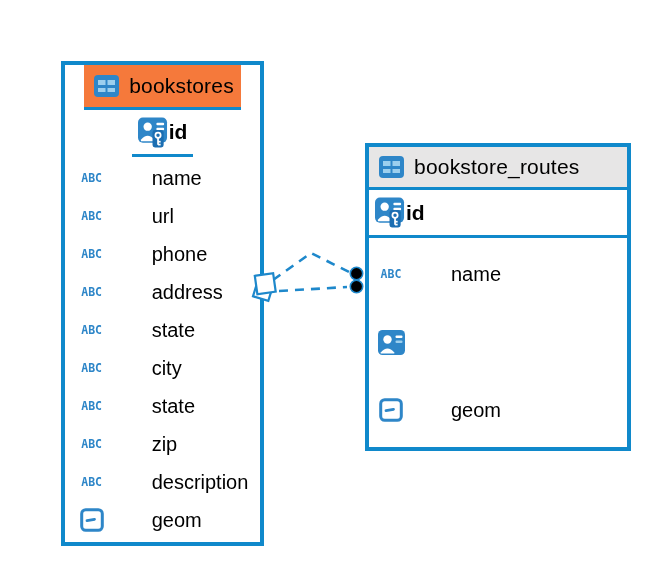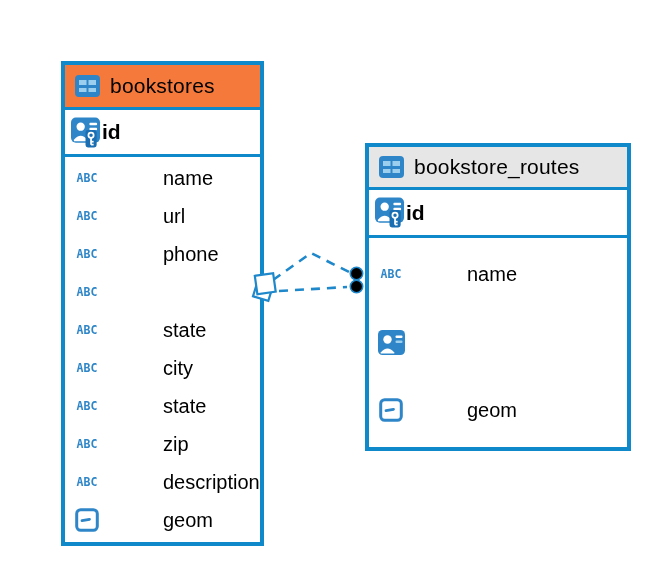--- a/index.html
+++ b/index.html
@@ -4,38 +4,38 @@
 <style>
   html,body{margin:0;padding:0;background:#fff;}
   .canvas{
     position:relative;width:654px;height:570px;background:#fff;overflow:hidden;
     font-family:"Liberation Sans","DejaVu Sans",sans-serif;color:var(--text,#000);
   }
   .erd-table{
     position:absolute;display:flex;flex-direction:column;
     border:4px solid var(--table-border);background:#fff;box-sizing:border-box;
   }
-  .t-bookstores{left:61px;top:61px;width:203px;height:485px;}
+  .t-bookstores{left:61px;top:61px;width:203px;height:485px;align-items:center;}
   .t-routes{left:365px;top:143px;width:266px;height:308px;}
   .thead{
     display:flex;align-items:center;gap:8px;padding:0 7px;flex:0 0 auto;
     border-bottom:3px solid var(--table-border);box-sizing:border-box;
   }
   .t-bookstores .thead{height:45px;background:var(--header-orange);}
   .t-routes .thead{height:43px;background:var(--header-gray);}
   .tname{font-size:21px;letter-spacing:.2px;white-space:nowrap;}
   .pkrow{
     display:flex;align-items:center;gap:1px;padding:0 6px;flex:0 0 auto;
     border-bottom:3px solid var(--table-border);box-sizing:border-box;background:#fff;
   }
   .t-bookstores .pkrow{height:47px;}
   .t-routes .pkrow{height:48px;}
   .pkname{font-size:21px;font-weight:bold;}
   .fields{flex:1;display:flex;flex-direction:column;padding:2px 0 3px;}
-  .frow{flex:1;display:flex;align-items:center;gap:24px;padding:0 7px;min-height:0;}
+  .frow{flex:1;display:flex;align-items:center;gap:8px;padding:0 7px;min-height:0;}
   .fname{font-size:20px;white-space:nowrap;margin-left:37px;}
   .iconbox{flex:0 0 auto;display:flex;align-items:center;justify-content:center;width:30px;}
   .abc{
     flex:0 0 auto;width:30px;text-align:center;
     font-family:"DejaVu Sans Mono","Liberation Mono",monospace;
     font-size:11.5px;font-weight:800;letter-spacing:0;color:var(--icon-blue);
   }
   svg{display:block;}
   .overlay{position:absolute;left:0;top:0;pointer-events:none;}
   .overlay .hit{pointer-events:auto;}
@@ -83,20 +83,21 @@
       <div class="frow">
         <span class="abc">ABC</span>
         <span class="fname">url</span>
       </div>
       <div class="frow">
         <span class="abc">ABC</span>
         <span class="fname">phone</span>
       </div>
       <div class="frow">
         <span class="abc">ABC</span>
+        <span class="fname">address</span>
       </div>
       <div class="frow">
         <span class="abc">ABC</span>
         <span class="fname">state</span>
       </div>
       <div class="frow">
         <span class="abc">ABC</span>
         <span class="fname">city</span>
       </div>
       <div class="frow">

